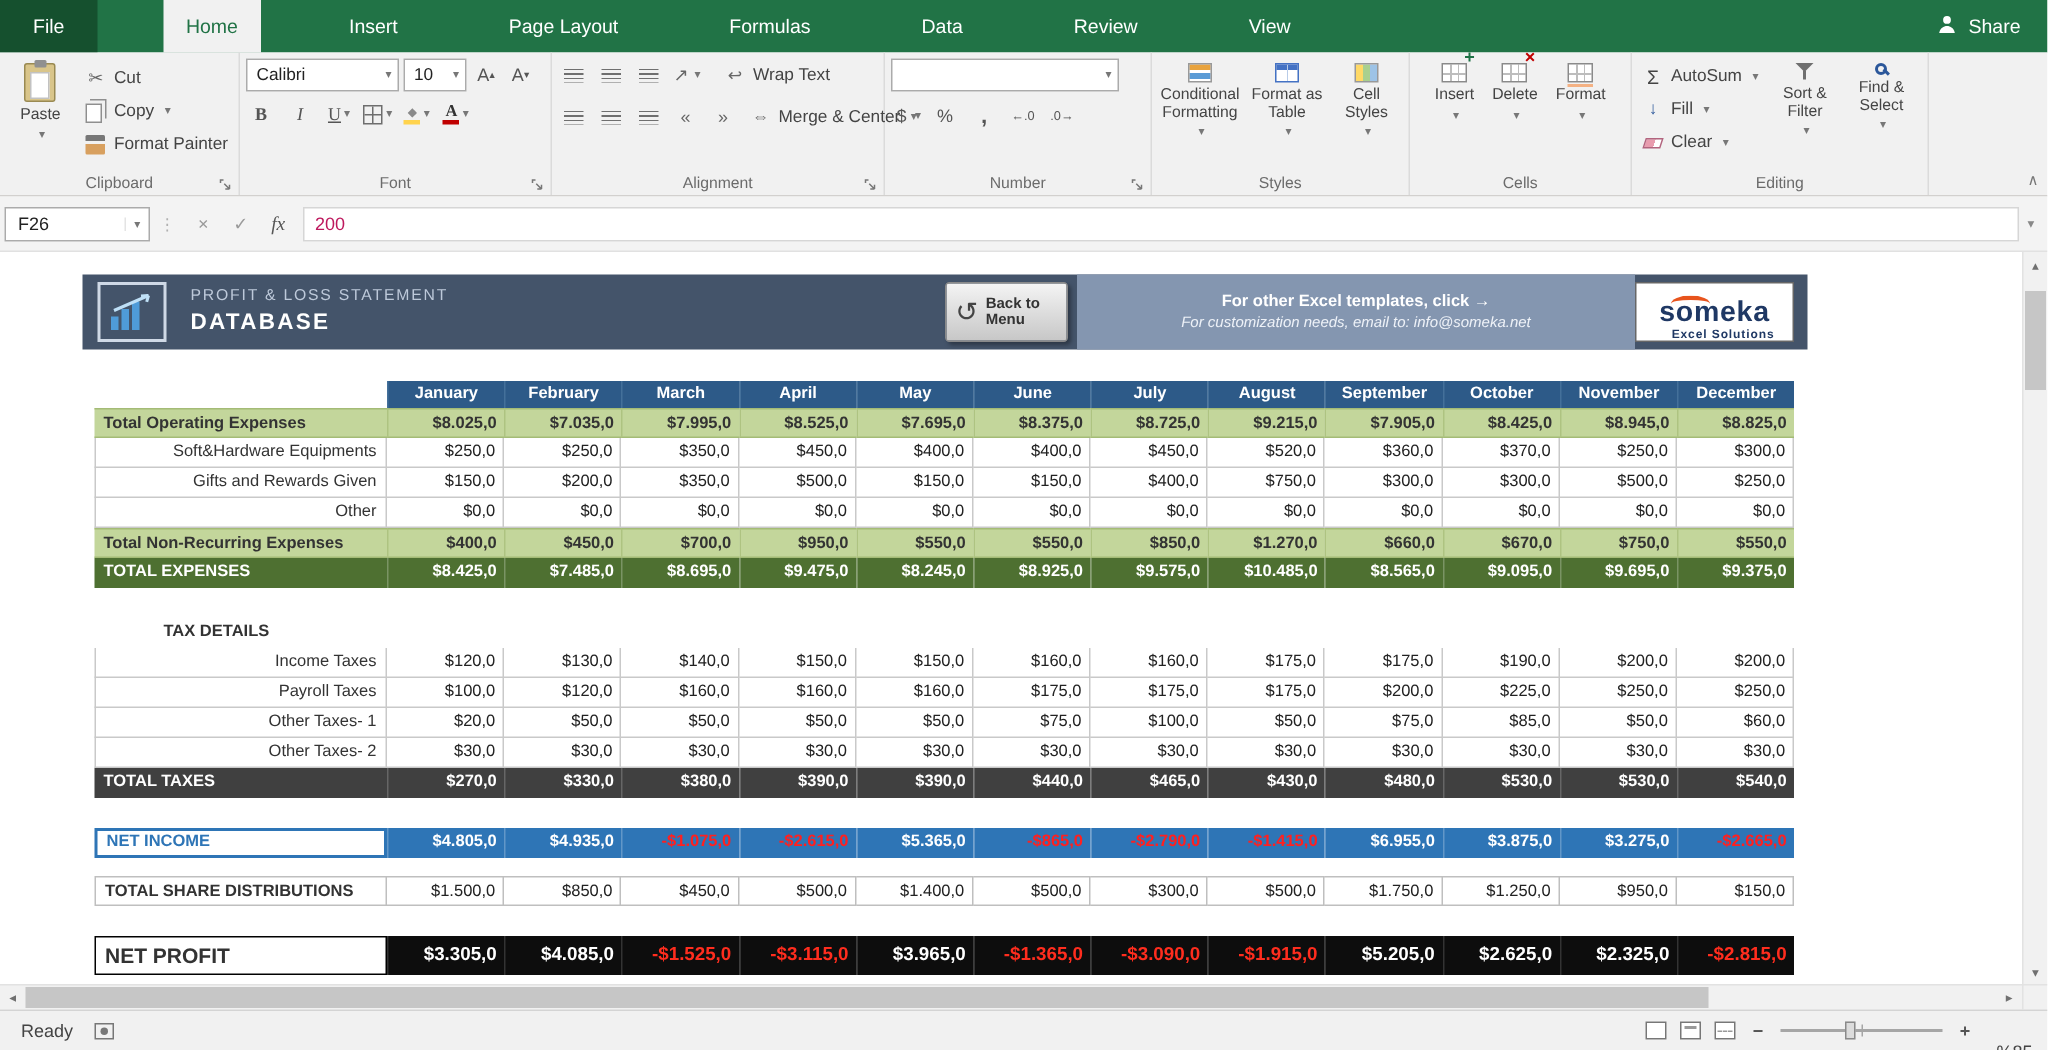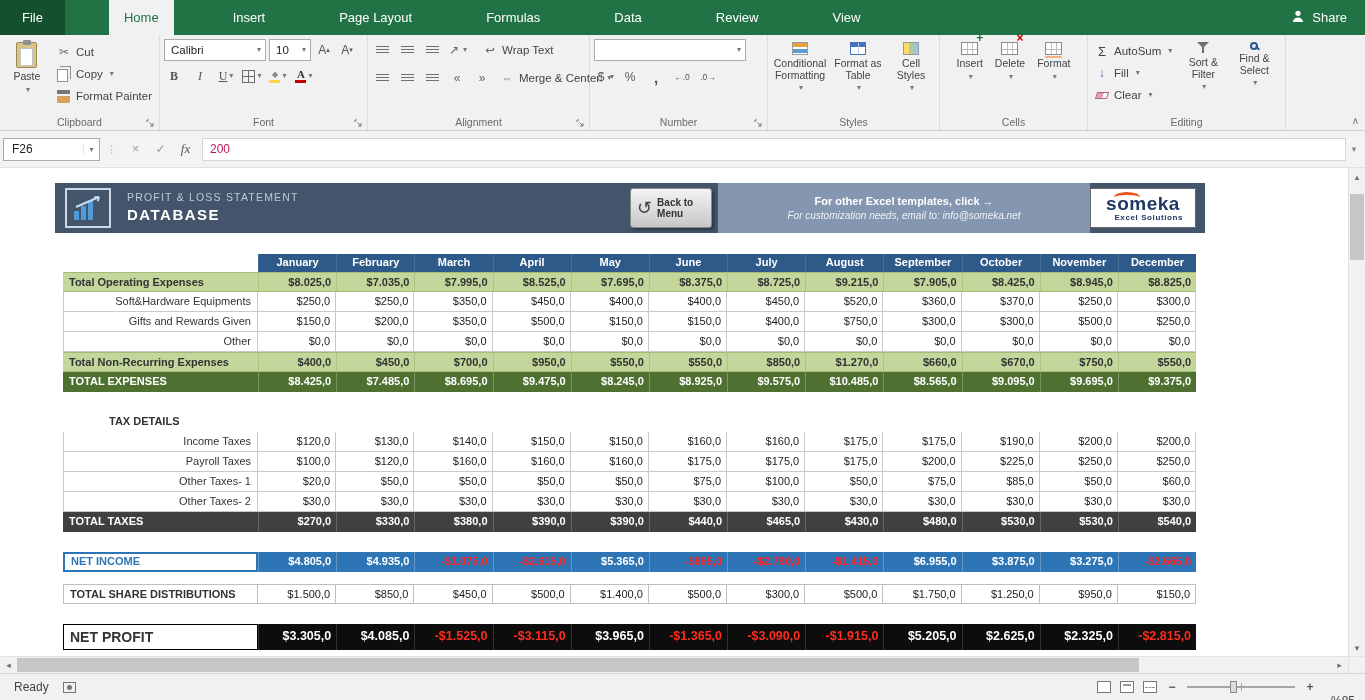--- a/index.html
+++ b/index.html
@@ -90,21 +90,21 @@
 .bicon{position:absolute;left:10px;top:5px;width:46px;height:40px;border:2px solid #cfd9e6;display:flex;align-items:center;justify-content:center;}
 .btitle{position:absolute;left:72px;top:8px;}
 .btitle .t1{font-size:10.5px;letter-spacing:1.2px;color:#bdc9da;}
 .btitle .t2{font-size:15px;font-weight:bold;letter-spacing:1.5px;color:#fff;margin-top:3px;}
 .backbtn{position:absolute;left:575px;top:5px;width:82px;height:40px;background:linear-gradient(#f4f4f4,#c7c7c7);border:1px solid #8a8a8a;border-radius:3px;box-shadow:2px 2px 3px rgba(0,0,0,.35);display:flex;align-items:center;gap:5px;padding:0 6px;color:#333;}
 .backic{font-size:18px;color:#444;}
 .bbl{font-size:10px;font-weight:bold;line-height:11px;text-align:left;}
 .promo{position:absolute;left:663px;top:0;width:372px;height:50px;background:#8496b0;display:flex;flex-direction:column;justify-content:center;align-items:center;gap:3px;}
 .promo .p1{font-size:11px;font-weight:bold;color:#fff;}
 .promo .p2{font-size:10px;font-style:italic;color:#eef2f8;}
-.logobox{position:absolute;right:9px;top:5px;width:106px;height:40px;background:#fff;border:1px solid #666;display:flex;flex-direction:column;align-items:center;justify-content:center;}
+.logobox{position:absolute;right:9px;top:5px;width:106px;height:40px;background:#fff;border:1px solid #666;display:flex;flex-direction:column;align-items:center;justify-content:flex-end;}
 .logotext{font-size:19px;font-weight:bold;color:#1f3864;letter-spacing:.5px;line-height:18px;position:relative;}
 .logotext::before{content:"";position:absolute;left:8px;top:-3px;width:26px;height:8px;border-top:3px solid #e8541d;border-radius:50% 50% 0 0;}
 .logosub{font-size:8px;font-weight:bold;color:#1f3864;letter-spacing:.6px;align-self:flex-end;margin-right:12px;}
 
 
 .ptable{position:absolute;left:63px;top:86px;width:1133px;}
 .trow{display:flex;height:20px;line-height:19px;}
 .trow.thead{height:18px;line-height:17px;}
 .tlabel{width:195px;flex:0 0 195px;font-size:11px;padding:0 6px;}
 .tcell{flex:1 1 0;font-size:11px;text-align:right;padding:0 5px;overflow:hidden;}

